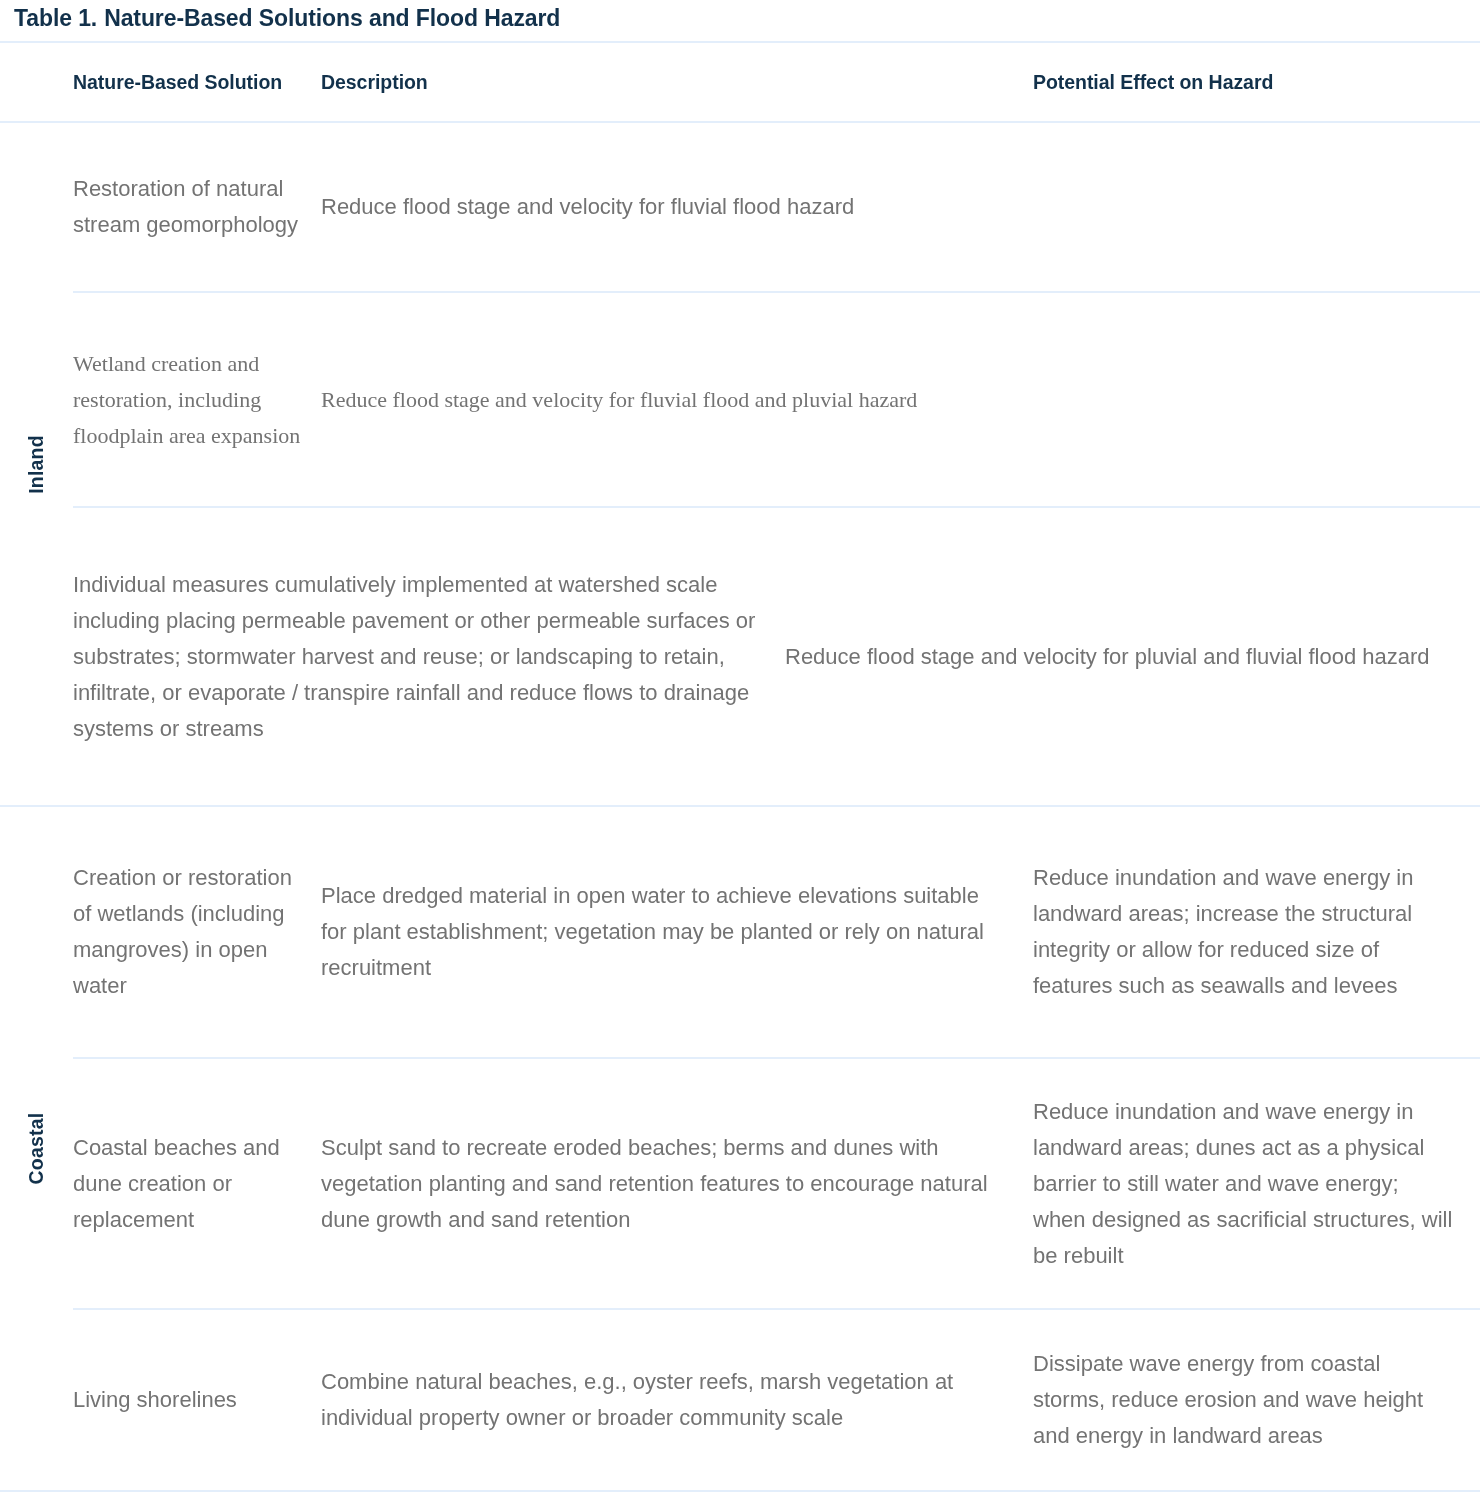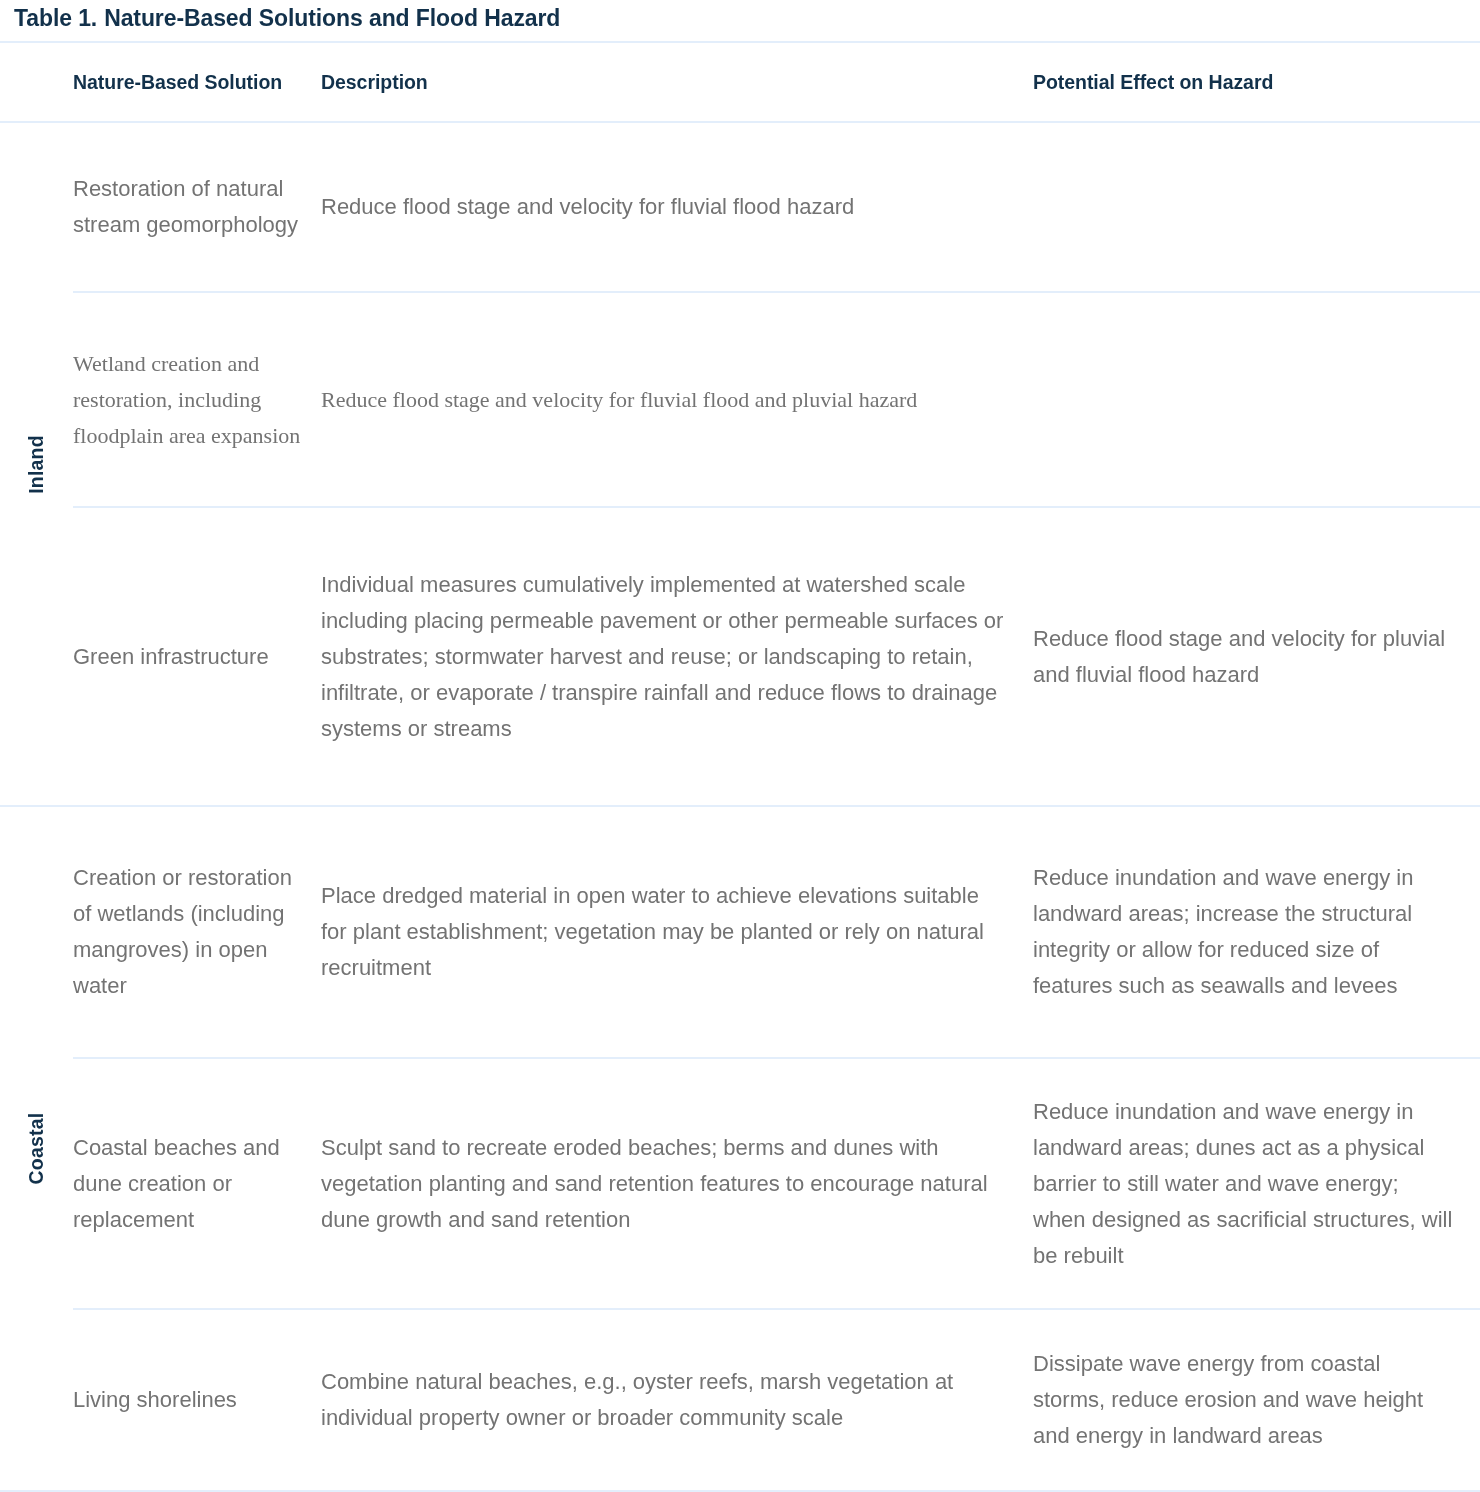--- a/index.html
+++ b/index.html
@@ -162,21 +162,20 @@
       </div>
       <div class="rule-full"></div>
 
       <div class="row data-row r2">
         <div class="col-sol cell">Wetland creation and restoration, including floodplain area expansion</div>
         <div class="col-eff cell">Reduce flood stage and velocity for fluvial flood and pluvial hazard</div>
       </div>
       <div class="rule-full"></div>
 
       <div class="row data-row r3">
-        <div class="col-sol cell">Green infrastructure</div>
         <div class="col-desc cell">Individual measures cumulatively implemented at watershed scale including placing permeable pavement or other permeable surfaces or substrates; stormwater harvest and reuse; or landscaping to retain, infiltrate, or evaporate / transpire rainfall and reduce flows to drainage systems or streams</div>
         <div class="col-eff cell">Reduce flood stage and velocity for pluvial and fluvial flood hazard</div>
       </div>
 
     </div>
   </div>
 
   <div class="rule-full"></div>
 
   <div class="group-block">

